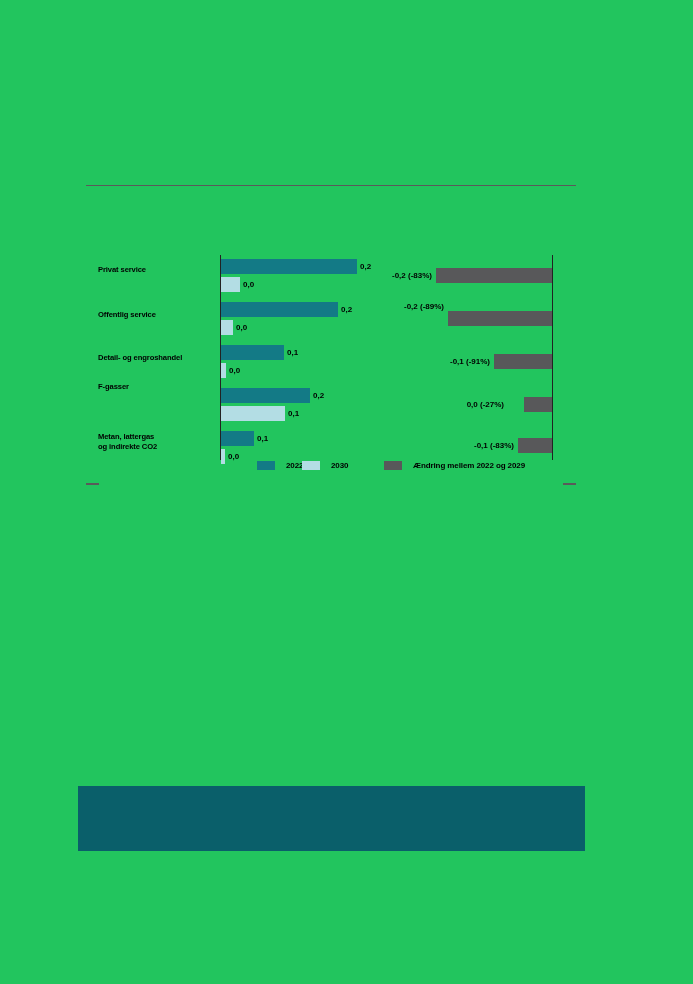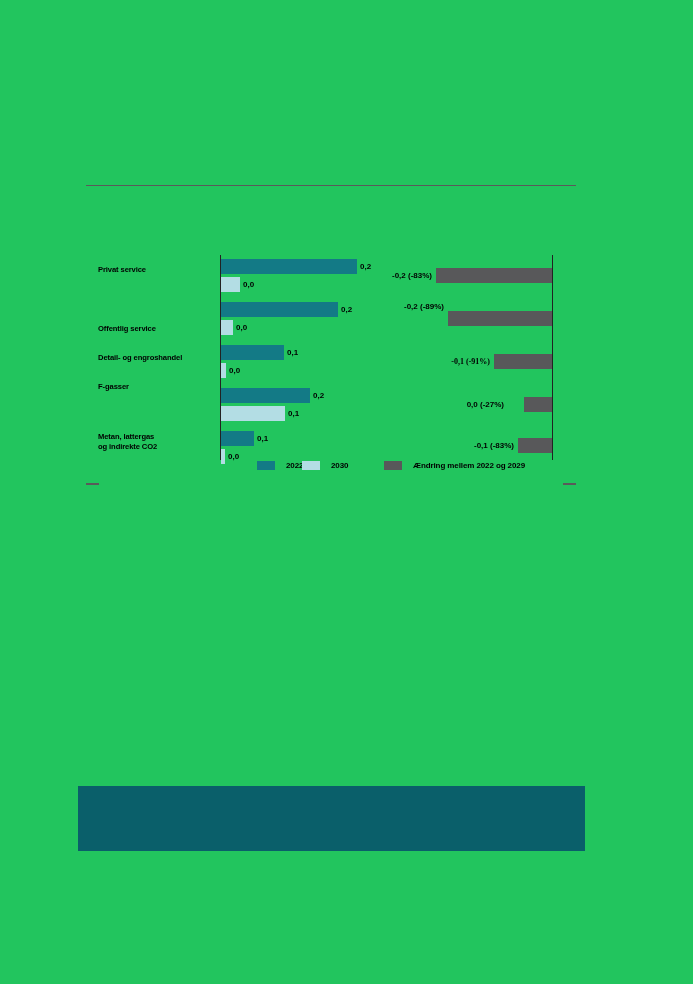--- a/index.html
+++ b/index.html
@@ -169,21 +169,21 @@
 
   <div class="chart">
 
     <div class="plot">
 
       <div class="axis-left"></div>
       <div class="axis-right"></div>
 
       <div class="cat-col">
         <div class="cat-label" style="top:25px;">Privat service</div>
-        <div class="cat-label" style="top:84px;">Offentlig service</div>
+        <div class="cat-label" style="top:70px;">Offentlig service</div>
         <div class="cat-label" style="top:113px;">Detail- og engroshandel</div>
         <div class="cat-label" style="top:142px;">F-gasser</div>
         <div class="cat-label" style="top:192px;">Metan, lattergas
 og indirekte CO2</div>
       </div>
 
       <div class="bar s2022" style="left:221px; top:19px; width:136px;"></div>
       <div class="bar-val" style="left:360px; top:19px;">0,2</div>
       <div class="bar s2030" style="left:221px; top:37px; width:19px;"></div>
       <div class="bar-val" style="left:243px; top:37px;">0,0</div>
@@ -208,21 +208,21 @@
       <div class="bar s2030" style="left:221px; top:209px; width:4px;"></div>
       <div class="bar-val" style="left:228px; top:209px;">0,0</div>
 
       <div class="bar delta" style="left:436px; top:28px; width:116px;"></div>
       <div class="bar-val left-of" style="left:336px; top:28px; width:96px;text-align:right;">-0,2 (-83%)</div>
 
       <div class="bar delta" style="left:448px; top:71px; width:104px;"></div>
       <div class="bar-val left-of" style="left:348px; top:59px; width:96px;">-0,2 (-89%)</div>
 
       <div class="bar delta" style="left:494px; top:114px; width:58px;"></div>
-      <div class="bar-val left-of" style="left:394px; top:114px; width:96px;font-family:Liberation Serif, serif;">-0,1 (-91%)</div>
+      <div class="bar-val left-of" style="left:394px; top:114px; width:96px;">-0,1 (-91%)</div>
 
       <div class="bar delta" style="left:524px; top:157px; width:28px;"></div>
       <div class="bar-val left-of" style="left:408px; top:157px; width:96px;">0,0 (-27%)</div>
 
       <div class="bar delta" style="left:518px; top:198px; width:34px;"></div>
       <div class="bar-val left-of" style="left:418px; top:198px; width:96px;">-0,1 (-83%)</div>
 
     </div>
 
     <div class="legend">

